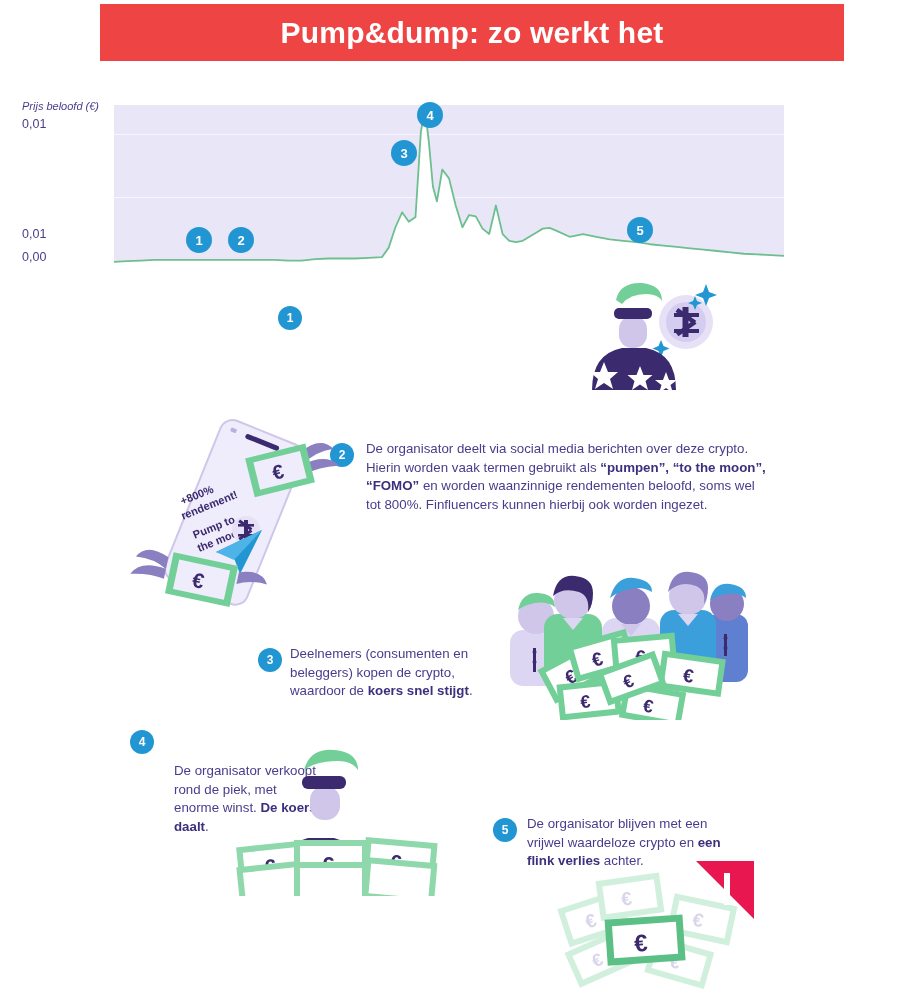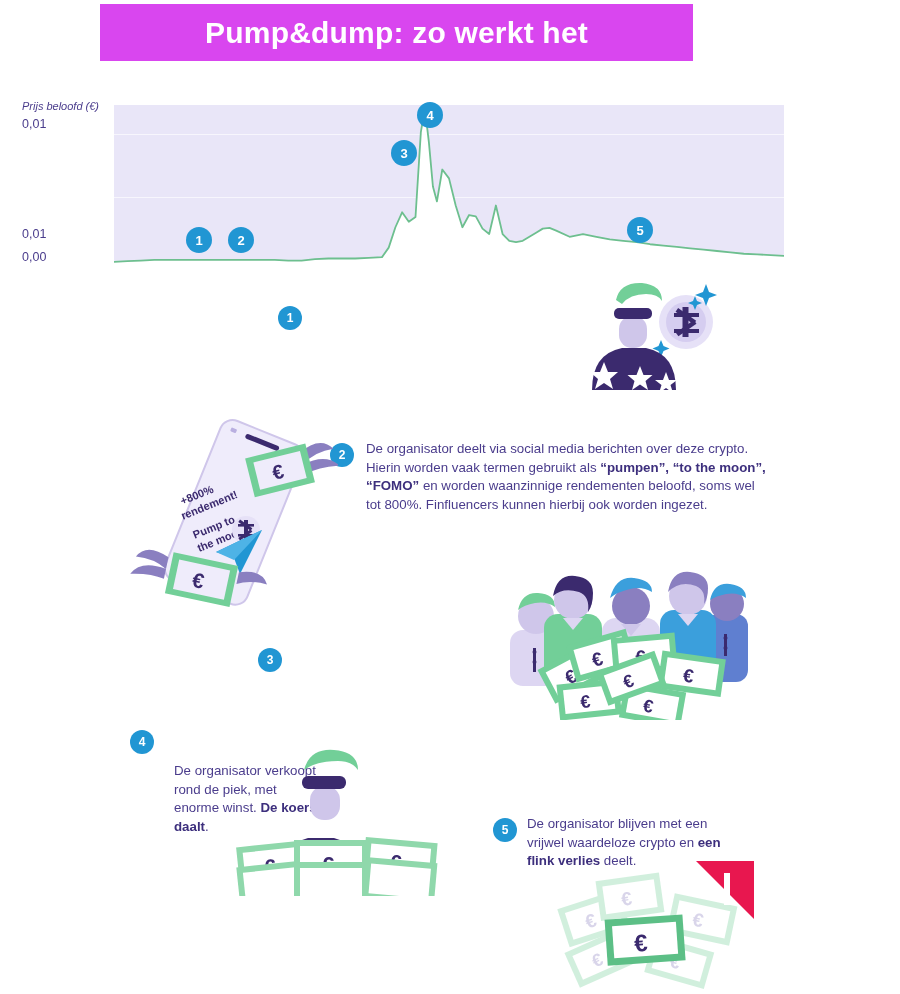--- a/index.html
+++ b/index.html
@@ -8,22 +8,22 @@
     background:#ffffff;
     font-family:"Liberation Sans", sans-serif;
     position:relative;
     overflow:hidden;
     color:#4a3c8c;
   }
   .stage{position:absolute;left:0;top:0;width:900px;height:994px;}
 
   
   .title-banner{
-    position:absolute;left:100px;top:4px;width:593px;height:57px;
-    background:#d946ef;
+    position:absolute;left:100px;top:4px;width:744px;height:57px;
+    background:#ef4444;
     display:flex;align-items:center;justify-content:center;
   }
   .title-banner .title-text{
     color:#ffffff;font-size:30px;font-weight:bold;letter-spacing:.2px;
   }
 
   
   .chart-wrap{position:absolute;left:100px;top:62px;width:684px;height:210px;}
   .chart-plot{
     position:absolute;left:14px;top:43px;width:670px;height:163px;
@@ -204,20 +204,21 @@
       <path d="M36 164 q-26 -4 -34 12 q20 -5 34 -2 z" fill="#8a7fc0"></path>
       <path d="M108 152 q22 -8 30 6 q-18 -1 -30 6 z" fill="#8a7fc0"></path>
       <rect x="40" y="146" width="66" height="42" fill="#72cf98"></rect>
       <rect x="47" y="152" width="52" height="30" fill="#efecfb"></rect>
       <text x="64" y="176" fill="#3b2a6e" font-size="21" font-weight="bold" font-family="'Liberation Sans',sans-serif">€</text>
     </g>
   </svg>
 
   <div class="step" id="step3">
     <div class="badge">3</div>
+    <div class="body"><span>Deelnemers (consumenten en beleggers) kopen de crypto, waardoor de </span><b>koers snel stijgt</b><span>.</span></div>
   </div>
 
   <svg class="ill" id="ill-crowd" viewBox="0 0 240 168">
 
     <g>
       <rect x="198" y="62" width="42" height="68" rx="12" fill="#5f7fd0"></rect>
       <circle cx="219" cy="52" r="17" fill="#8a7fc0"></circle>
       <path d="M202 48 q4 -18 20 -16 q16 2 16 14 q-8 -6 -20 -4 q-10 2 -16 6 z" fill="#3b9fdc"></path>
       <rect x="216" y="82" width="3" height="22" fill="#3b2a6e"></rect>
       <circle cx="217.5" cy="86" r="2" fill="#3b2a6e"></circle>
@@ -330,21 +331,21 @@
       </g>
       <g transform="rotate(5 172 130)">
         <rect x="136" y="112" width="72" height="42" fill="#8fd8ab"></rect>
         <rect x="142" y="118" width="60" height="30" fill="#ffffff"></rect>
       </g>
     </g>
   </svg>
 
   <div class="step" id="step5">
     <div class="badge">5</div>
-    <div class="body"><span>De organisator blijven met een vrijwel waardeloze crypto en </span><b>een flink verlies</b><span> deelt.</span></div>
+    <div class="body"><span>De organisator blijven met een vrijwel waardeloze crypto en </span><b>een flink verlies</b><span> achter.</span></div>
   </div>
 
   <svg class="ill" id="ill-loss" viewBox="0 0 210 136">
     <g opacity="0.32">
       <g transform="rotate(-18 44 64)">
         <rect x="14" y="44" width="64" height="40" fill="#72cf98"></rect>
         <rect x="20" y="50" width="52" height="28" fill="#ffffff"></rect>
         <text x="37" y="72" fill="#8a7fc0" font-size="19" font-weight="bold" font-family="'Liberation Sans',sans-serif">€</text>
       </g>
       <g transform="rotate(-8 80 42)">

